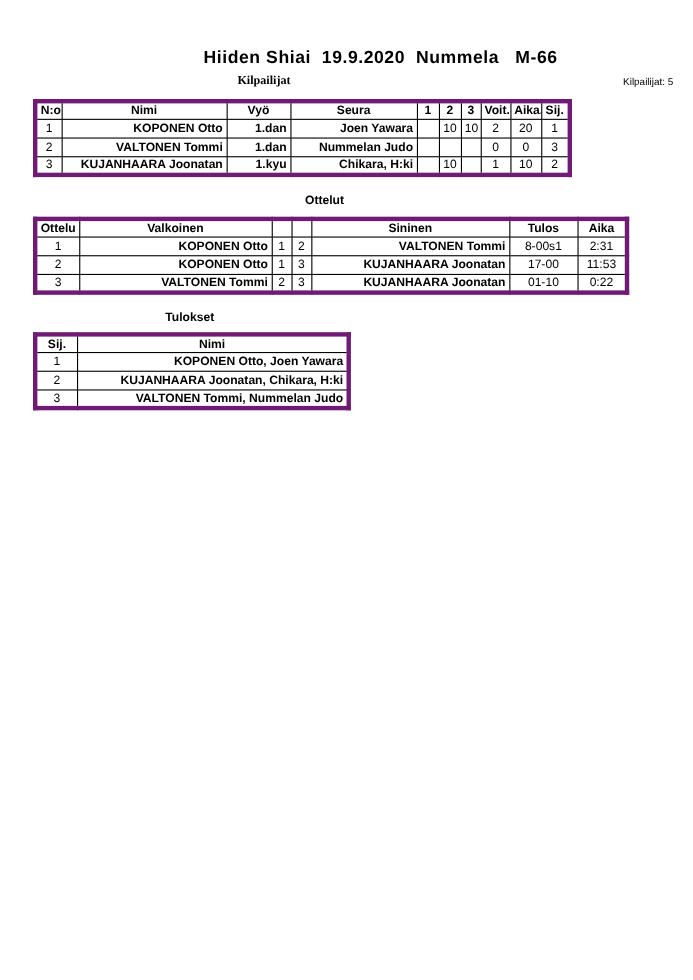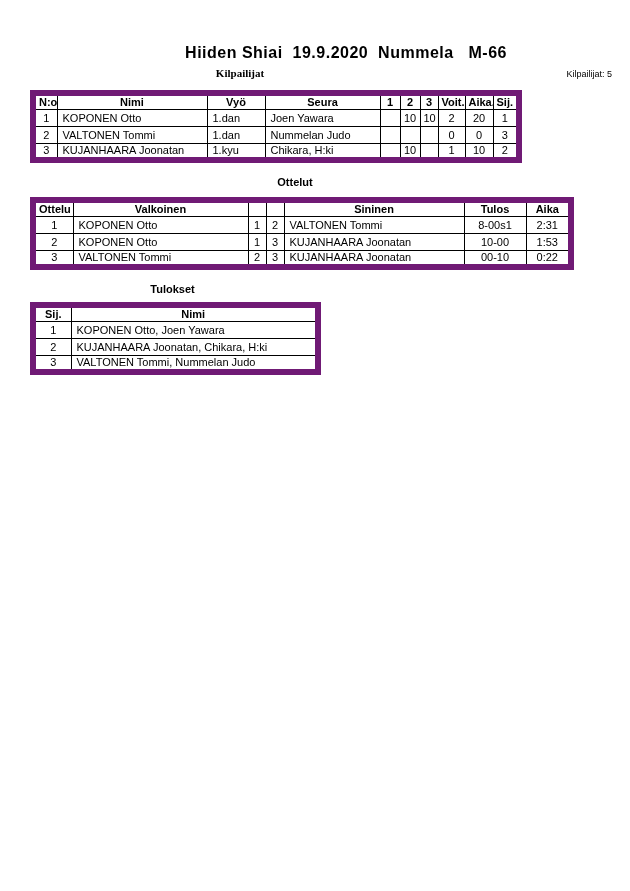--- a/index.html
+++ b/index.html
@@ -39,33 +39,33 @@
   }
   #heading-kilpailijat { top: 67px; left: 30px; width: 420px; font-family: Liberation Serif, serif; }
   #heading-ottelut     { top: 176px; left: 30px; width: 530px; }
   #heading-tulokset    { top: 283px; left: 30px; width: 285px; }
 
   table {
     position: absolute;
     border-collapse: collapse;
     table-layout: fixed;
     background: #ffffff;
-    border: 6px solid #701a75;
+    border: 4px solid #701a75;
     font-size: 11px;
   }
   th, td {
     border: 1px solid #000000;
     padding: 0 3px;
     overflow: hidden;
     white-space: nowrap;
   }
   th { height: 16px; font-weight: bold; text-align: center; }
   td { height: 17px; }
   td.c { text-align: center; }
-  td.l { text-align: left; padding-left: 5px; }
+  td.l { text-align: right; padding-left: 5px; font-weight: bold; }
 
   #table-kilpailijat { top: 90px;  left: 30px; width: 486px; }
   #table-ottelut     { top: 197px; left: 30px; width: 538px; }
   #table-tulokset    { top: 302px; left: 30px; width: 285px; }
 </style>
 </head>
 <body>
 
 <div class="page">
 
@@ -174,30 +174,30 @@
         <td class="l">VALTONEN Tommi</td>
         <td class="c">8-00s1</td>
         <td class="c">2:31</td>
       </tr>
       <tr>
         <td class="c">2</td>
         <td class="l">KOPONEN Otto</td>
         <td class="c">1</td>
         <td class="c">3</td>
         <td class="l">KUJANHAARA Joonatan</td>
-        <td class="c">10-00</td>
-        <td class="c">1:53</td>
+        <td class="c">17-00</td>
+        <td class="c">11:53</td>
       </tr>
       <tr>
         <td class="c">3</td>
         <td class="l">VALTONEN Tommi</td>
         <td class="c">2</td>
         <td class="c">3</td>
         <td class="l">KUJANHAARA Joonatan</td>
-        <td class="c">00-10</td>
+        <td class="c">01-10</td>
         <td class="c">0:22</td>
       </tr>
     </tbody>
   </table>
 
   <div class="section-heading" id="heading-tulokset">Tulokset</div>
 
   <table id="table-tulokset">
     <colgroup>
       <col style="width:38px">

